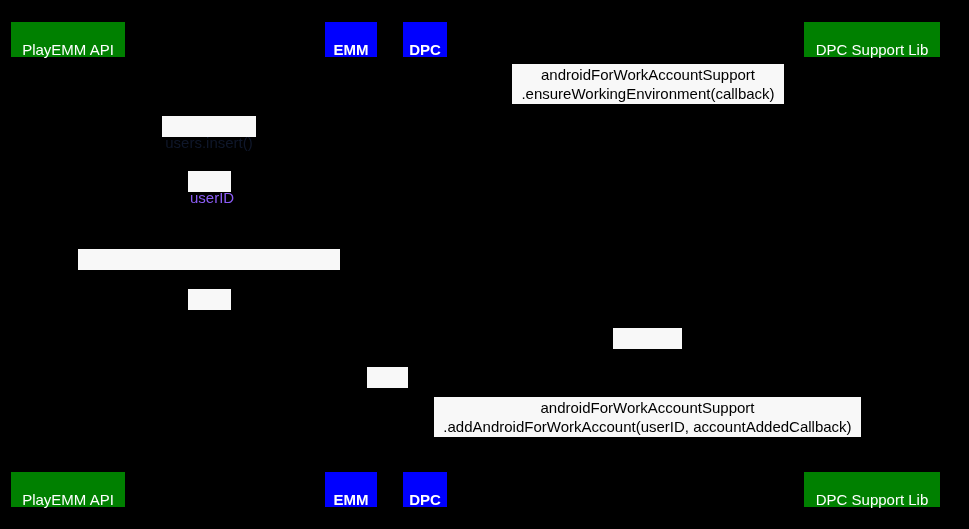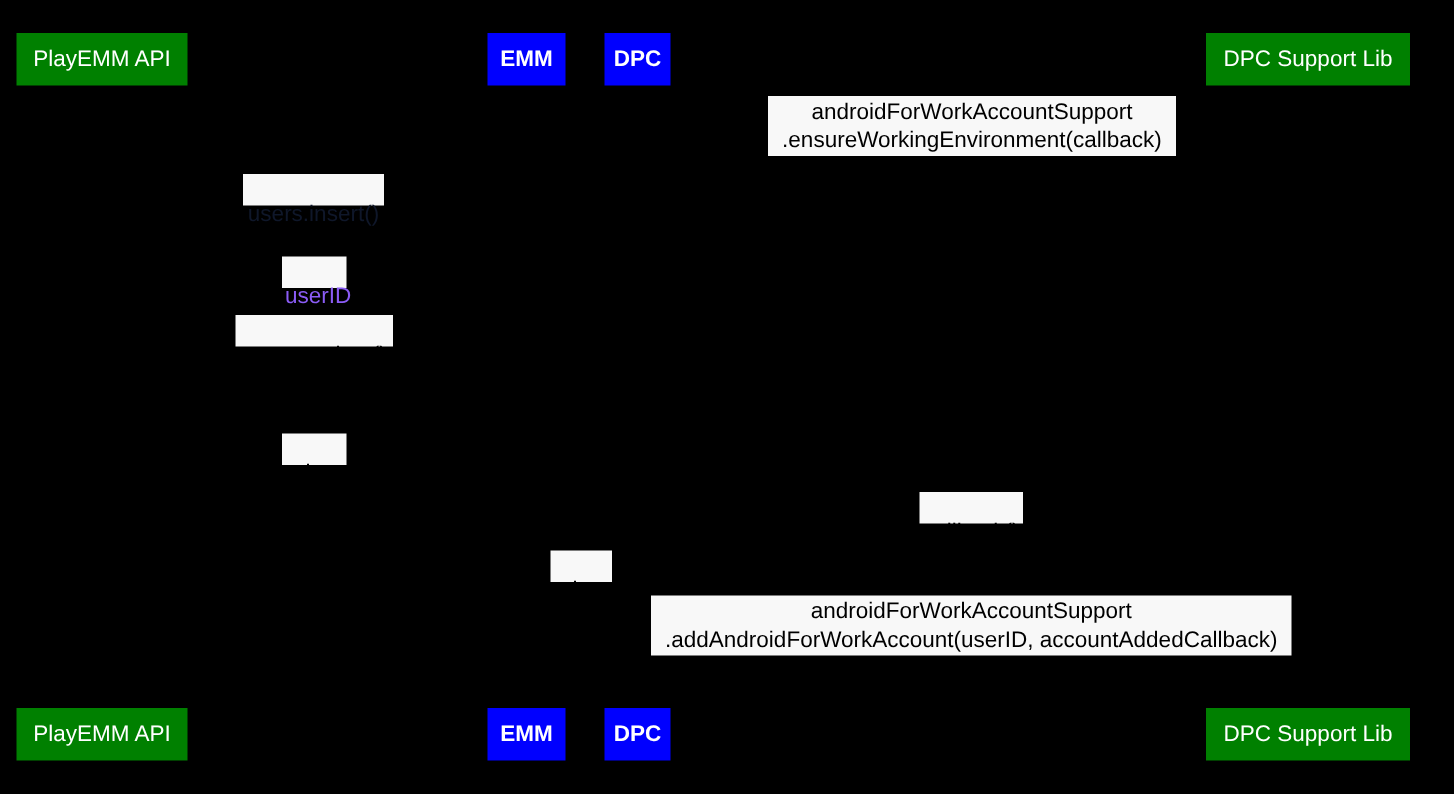--- a/index.html
+++ b/index.html
@@ -15,21 +15,21 @@
     position: relative;
     width: 969px;
     height: 529px;
     background: #000000;
     overflow: hidden;
   }
   .participant {
     position: absolute;
     box-sizing: border-box;
     display: flex;
-    align-items: center;
+    align-items: flex-end;
     justify-content: center;
     color: #ffffff;
     font-size: 15px;
     line-height: 1;
     white-space: nowrap;
     letter-spacing: 0px;
   }
   .participant.green { background: #008000; }
   .participant.blue  { background: #0000ff; font-weight: bold; }
 
@@ -83,22 +83,22 @@
     <div class="msg two-line" style="left: 512px; top: 64px; width: 272px; height: 40px; background: rgb(248, 248, 248); color: rgb(0, 0, 0);">
       <span class="line">androidForWorkAccountSupport</span>
       <span class="line">.ensureWorkingEnvironment(callback)</span>
     </div>
     <div class="msg" style="left: 162px; top: 116px; width: 94px; height: 21px; background: rgb(248, 248, 248); color: #0f172a;">
       <span class="line">users.insert()</span>
     </div>
     <div class="msg" style="left: 188px; top: 171px; width: 43px; height: 21px; background: rgb(248, 248, 248); color: #8b5cf6;">
       <span class="line">userID</span>
     </div>
-    <div class="msg" style="left: 157px; top: 210px; width: 105px; height: 21px; background: rgb(248, 248, 248); color: rgb(0, 0, 0);">
-      <span class="line">users.update()</span>
+    <div class="msg" style="left: 78px; top: 249px; width: 262px; height: 21px; background: rgb(248, 248, 248); color: rgb(0, 0, 0);">
+      <span class="line">users.generateAuthenticationToken()</span>
     </div>
     <div class="msg" style="left: 188px; top: 289px; width: 43px; height: 21px; background: rgb(248, 248, 248); color: rgb(0, 0, 0);">
       <span class="line">token</span>
     </div>
     <div class="msg" style="left: 613px; top: 328px; width: 69px; height: 21px; background: rgb(248, 248, 248); color: rgb(0, 0, 0);">
       <span class="line">callback()</span>
     </div>
     <div class="msg" style="left: 367px; top: 367px; width: 41px; height: 21px; background: rgb(248, 248, 248); color: rgb(0, 0, 0);">
       <span class="line">token</span>
     </div>

